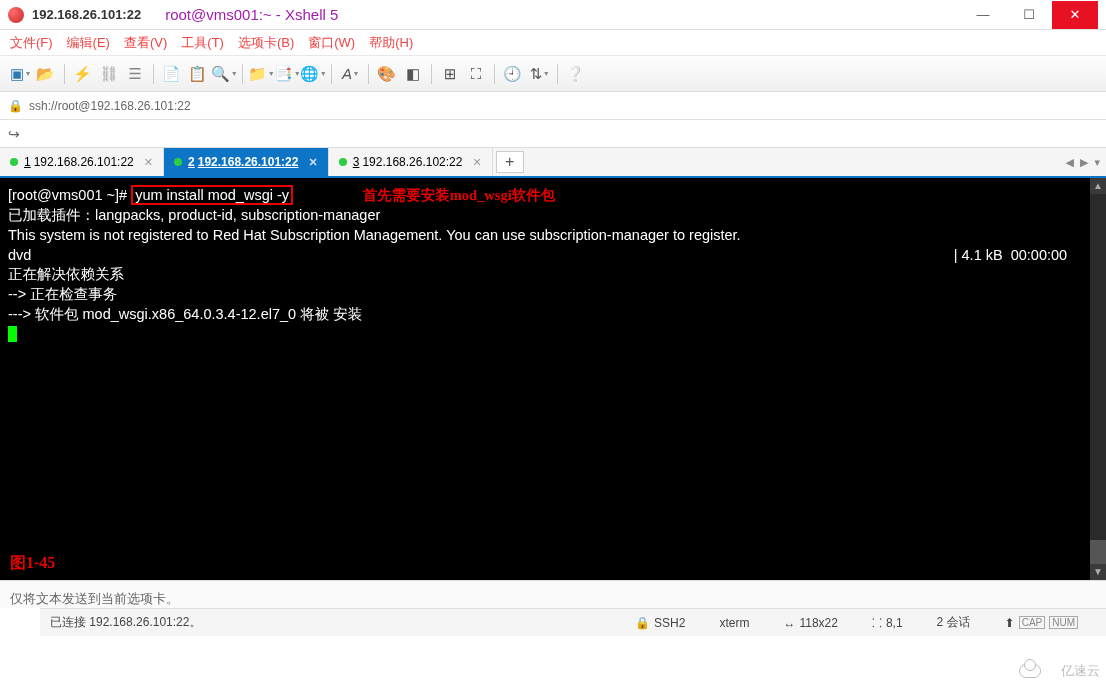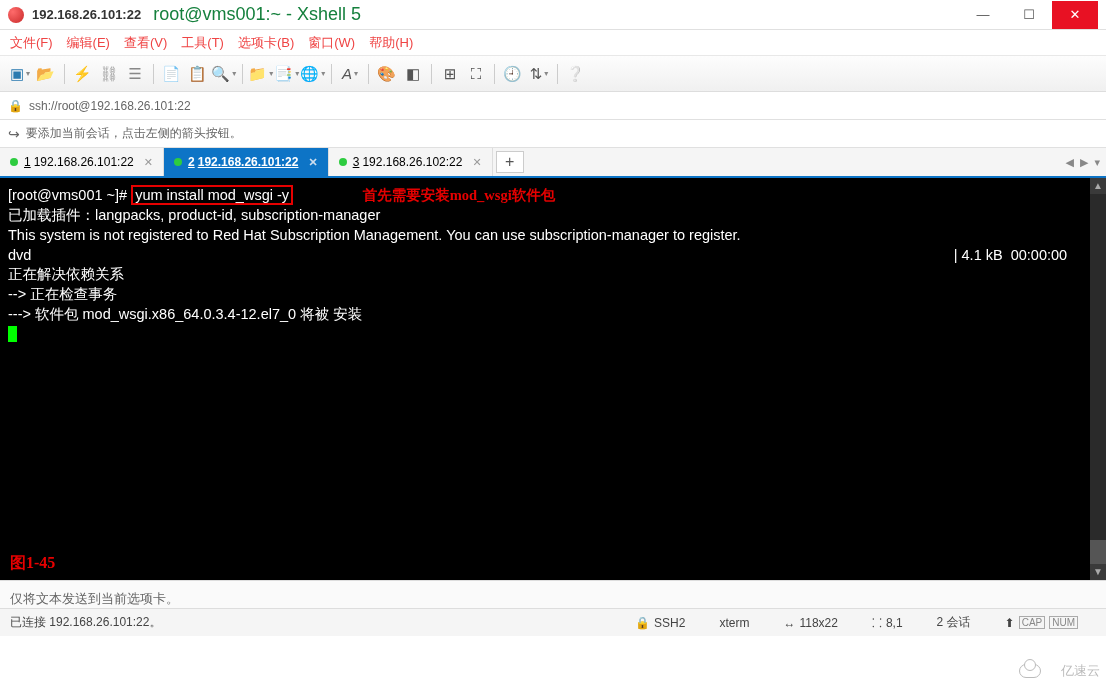--- a/index.html
+++ b/index.html
@@ -1,21 +1,21 @@
 <!DOCTYPE html>
 <html><head>
 <meta charset="utf-8">
 <style>
 * { margin: 0; padding: 0; box-sizing: border-box; font-family: "Microsoft YaHei", Tahoma, Arial, sans-serif; }
 body { background: #fff; width: 1106px; height: 684px; overflow: hidden; position: relative; }
 
 .titlebar { height: 30px; background: #fff; border-bottom: 1px solid #e0e0e0; display: flex; align-items: center; padding: 0 8px; }
 .titlebar .app-icon { width: 16px; height: 16px; background: radial-gradient(circle at 30% 30%, #ff6b6b, #c92a2a); border-radius: 50%; margin-right: 8px; }
 .titlebar .title-main { font-size: 13px; font-weight: bold; color: #333; }
-.titlebar .title-sub { font-size: 18px; color: #15803d; margin-left: 12px; }
+.titlebar .title-sub { font-size: 15px; color: #a21caf; margin-left: 24px; }
 .titlebar .win-btns { margin-left: auto; display: flex; }
 .titlebar .win-btn { width: 46px; height: 28px; display: flex; align-items: center; justify-content: center; font-size: 13px; color: #555; cursor: pointer; }
 .titlebar .win-btn.close { background: #e81123; color: #fff; }
 
 .menubar { height: 26px; display: flex; align-items: center; padding: 0 10px; font-size: 13px; color: #ef4444; border-bottom: 1px solid #e8e8e8; }
 .menubar .menu-item { margin-right: 14px; cursor: pointer; }
 
 .toolbar { height: 36px; display: flex; align-items: center; padding: 0 8px; border-bottom: 1px solid #ddd; background: linear-gradient(#fdfdfd,#f0f0f0); gap: 2px; }
 .toolbar .tbtn { width: 24px; height: 24px; display: flex; align-items: center; justify-content: center; color: #555; font-size: 15px; cursor: pointer; border-radius: 3px; }
 .toolbar .sep { width: 1px; height: 20px; background: #ccc; margin: 0 4px; }
@@ -43,21 +43,21 @@
 .terminal .annot { color: #e60000; font-weight: bold; font-family: "Microsoft YaHei"; }
 .terminal .fig-label { position: absolute; left: 10px; bottom: 6px; color: #e60000; font-weight: bold; font-family: "Microsoft YaHei"; font-size: 16px; margin-top: 8px; }
 .terminal .cursor { background: #00ff00; display: inline-block; width: 9px; height: 16px; vertical-align: middle; }
 .terminal .scroll { position: absolute; right: 0; top: 0; bottom: 0; width: 16px; background: #2a2a2a; }
 .terminal .scroll .thumb { background: #555; width: 100%; height: 40px; position: absolute; bottom: 0; }
 .terminal .scroll .arr { position: absolute; width: 100%; height: 16px; background: #3a3a3a; color: #aaa; font-size: 10px; text-align: center; line-height: 16px; }
 .terminal .scroll .arr.up { top: 0; }
 .terminal .scroll .arr.dn { bottom: 0; }
 
 .footer1 { height: 28px; border-top: 1px solid #ddd; display: flex; align-items: flex-end; padding: 0 10px; font-size: 13px; color: #666; background: #fafafa; }
-.footer2 { height: 28px; border-top: 1px solid #ddd; display: flex; align-items: center; padding: 0 10px; font-size: 12px; color: #444; background: #f5f5f5; position: relative; }
+.footer2 { height: 28px; border-top: 1px solid #ddd; display: flex; align-items: center; padding: 0 10px; font-size: 12px; color: #444; background: #f5f5f5; position: relative; margin-left: 40px; }
 .footer2 .seg { margin-right: 18px; display: flex; align-items: center; gap: 4px; }
 .footer2 .right { margin-left: auto; display: flex; align-items: center; gap: 16px; }
 .footer2 .cap { font-size: 10px; border: 1px solid #aaa; padding: 0 2px; color: #888; }
 
 .watermark { position: absolute; right: 6px; bottom: 4px; font-size: 13px; color: #bbb; display: flex; align-items: center; gap: 20px; pointer-events: none; }
 .watermark .cloud { width: 22px; height: 14px; border: 1.5px solid #bbb; border-radius: 8px; position: relative; }
 .watermark .cloud::before { content: ""; position: absolute; width: 10px; height: 10px; border: 1.5px solid #bbb; border-radius: 50%; top: -6px; left: 4px; background: #fff; }
 </style>
 </head>
 <body>
@@ -115,21 +115,20 @@
   <div class="tbtn">❔</div>
 </div>
 
 <div class="addrbar">
   <span class="lock">🔒</span>
   <span>ssh://root@192.168.26.101:22</span>
 </div>
 
 <div class="hintbar">
   <span class="arrow-icon">↪</span>
-  <span>要添加当前会话，点击左侧的箭头按钮。</span>
 </div>
 
 <div class="tabbar">
   <div class="tab">
     <span class="dot"></span>
     <span class="num">1</span>
     <span class="label">192.168.26.101:22</span>
     <span class="close-x">✕</span>
   </div>
   <div class="tab active">

